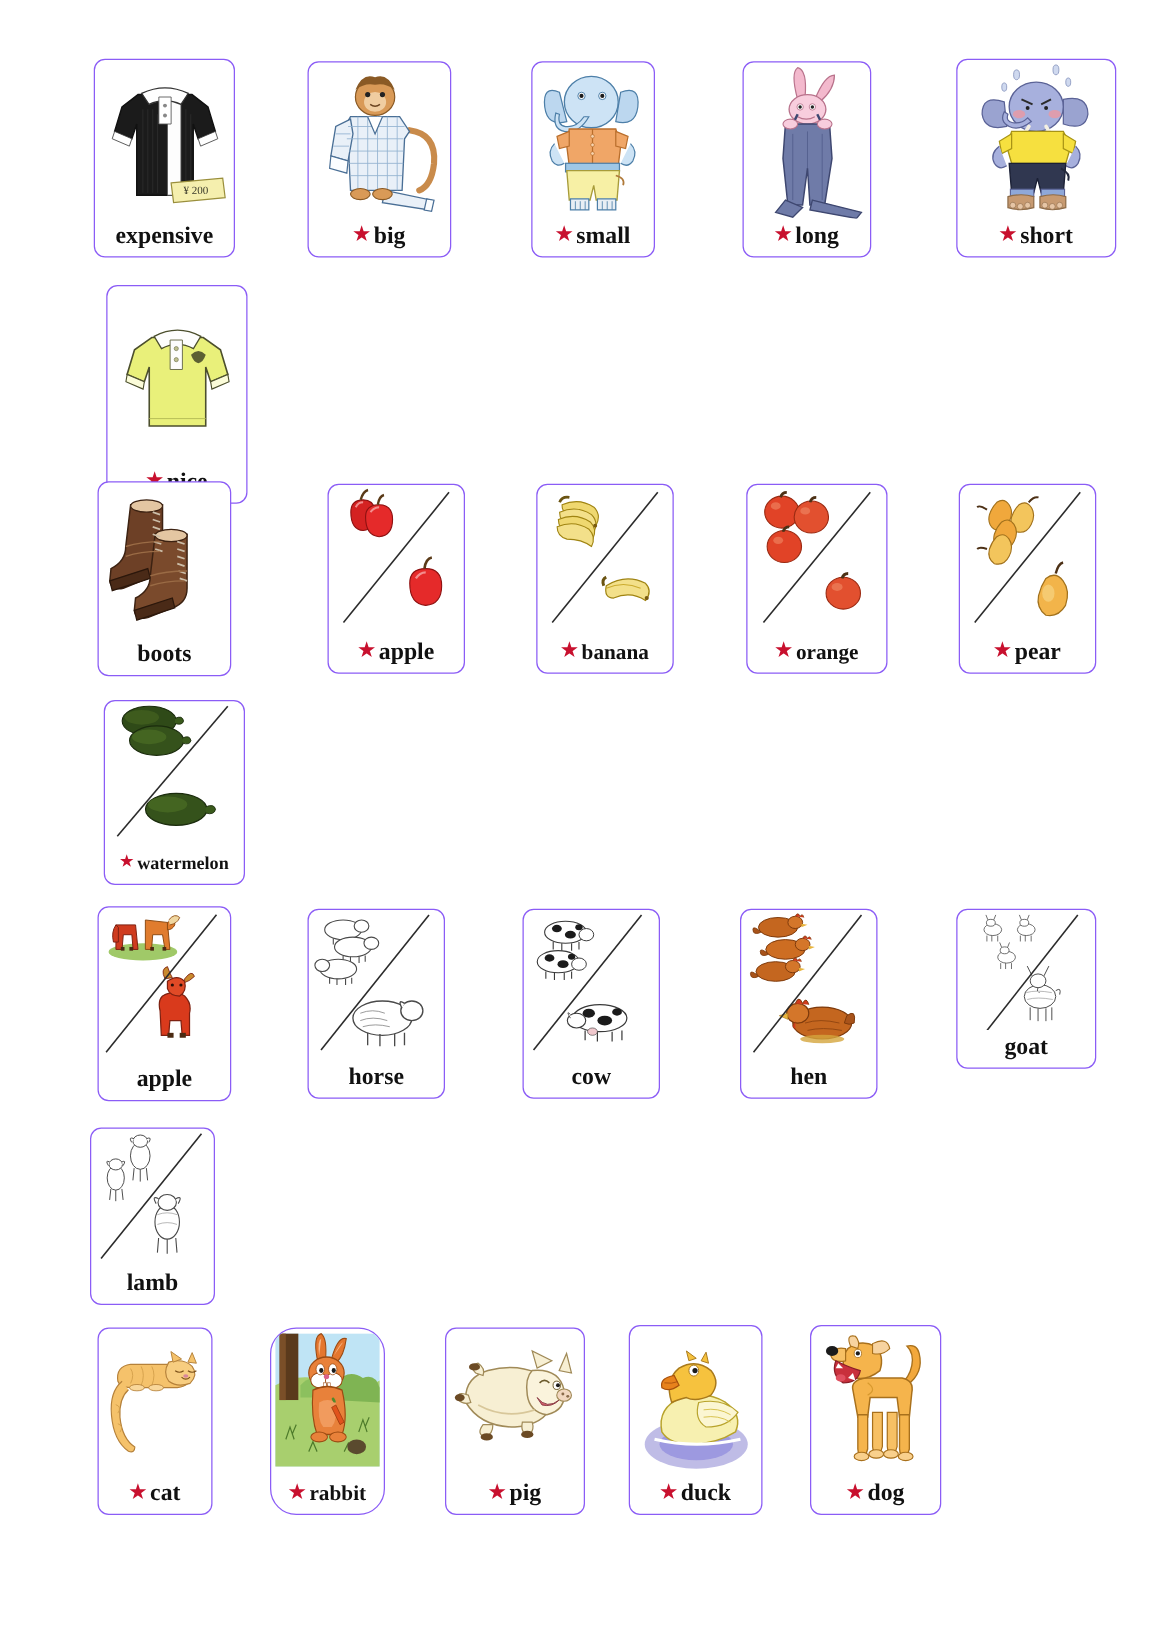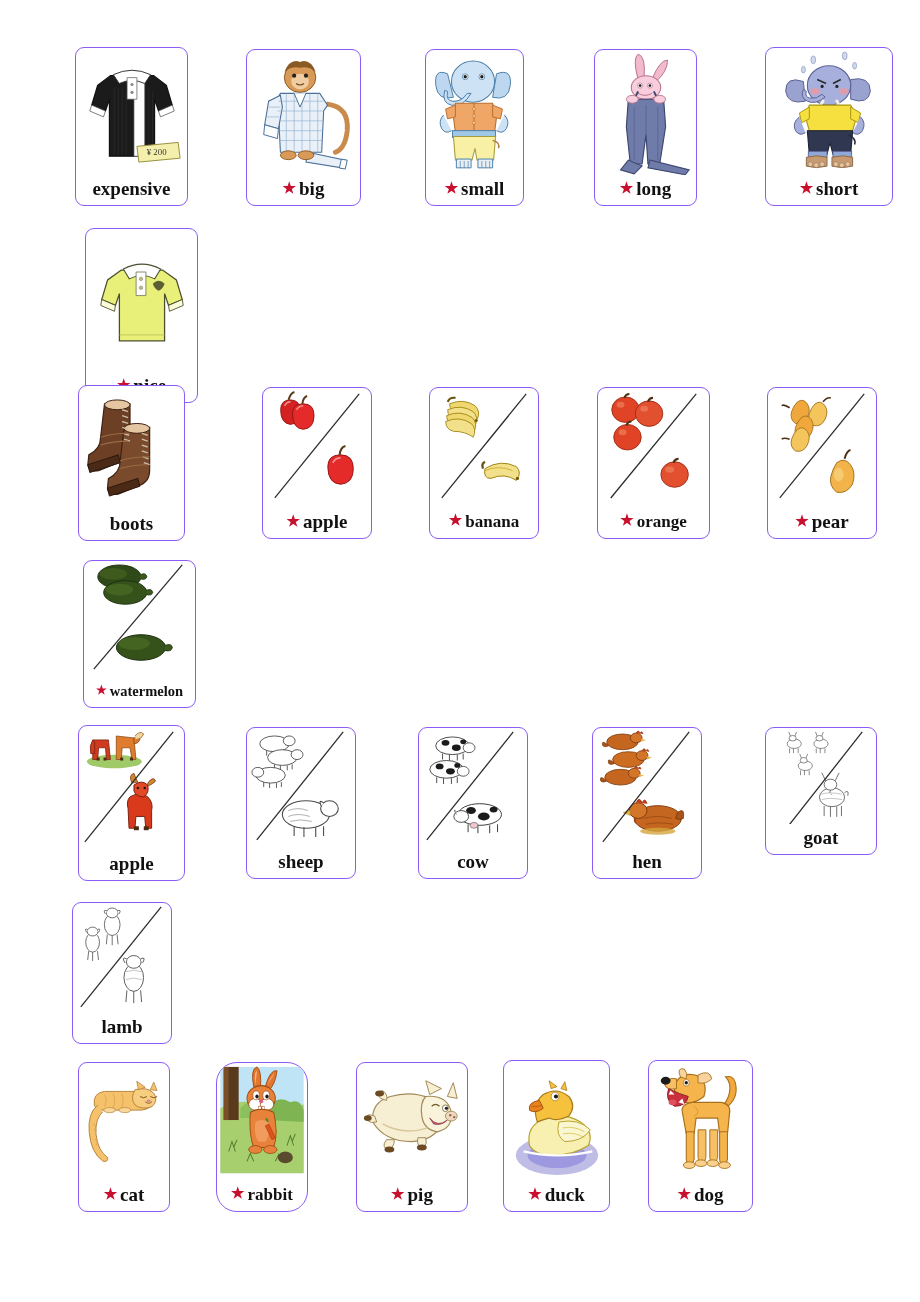--- a/index.html
+++ b/index.html
@@ -583,21 +583,21 @@
               <path d="M42 90 Q52 86 64 90"></path>
               <path d="M44 95 Q54 92 66 95"></path>
           </g>
         </g>
       </svg>
       <svg class="diag" viewBox="0 0 110 122" preserveAspectRatio="none">
         <line x1="10" y1="114" x2="98" y2="4"></line>
       </svg>
     </div>
     <div class="card-label">
-      <span>sheep</span>
+      <span>horse</span>
     </div>
   </div>
 
   <div class="card" style="left:418px; top:727px; width:110px; height:152px;">
     <div class="card-art">
       <svg class="art-svg" viewBox="0 0 110 122" preserveAspectRatio="xMidYMid meet">
         <g>
 
           <g>
             <ellipse cx="34" cy="18" rx="17" ry="9" fill="#fff" stroke="#3a3a3a" stroke-width="0.9"></ellipse>

